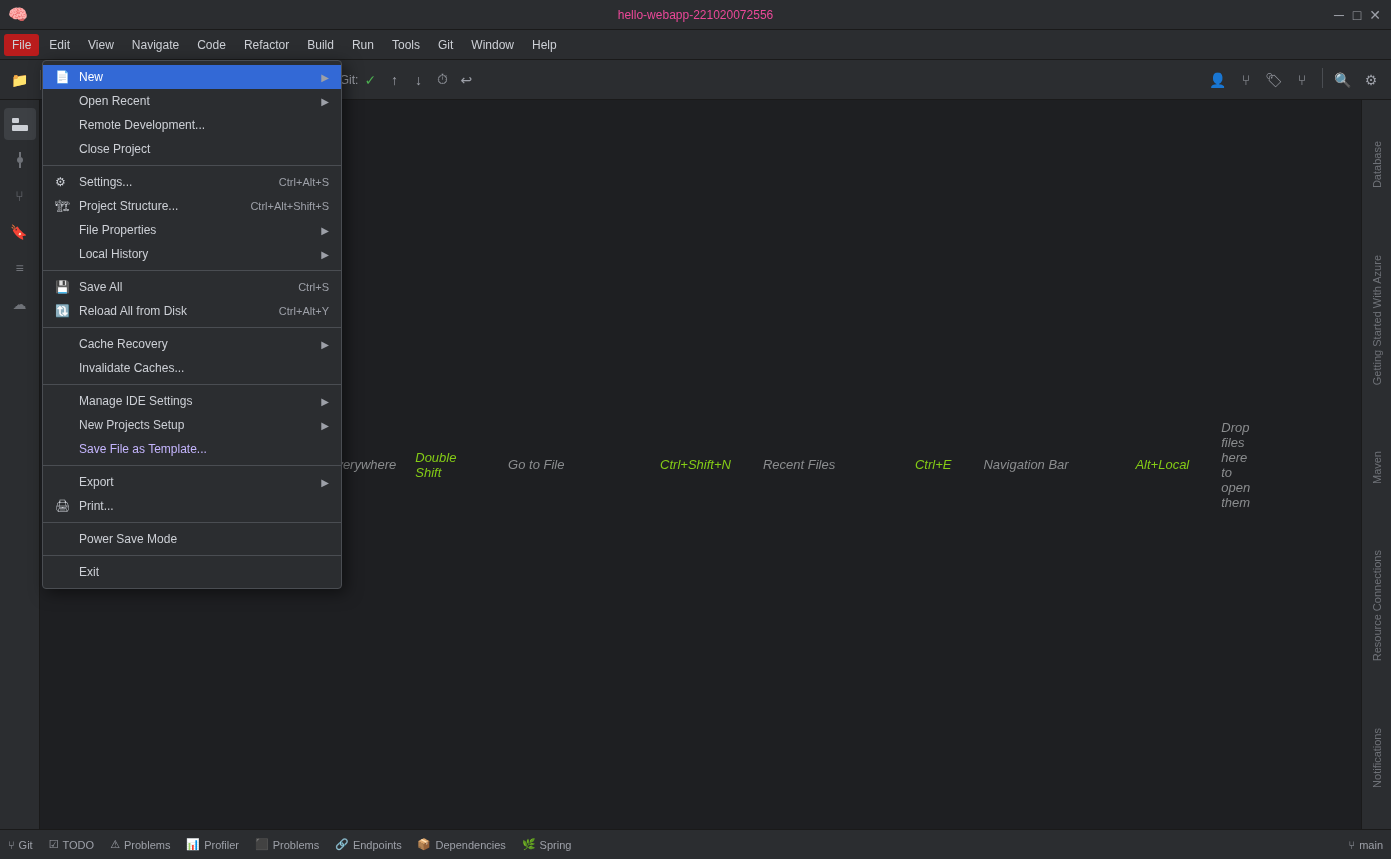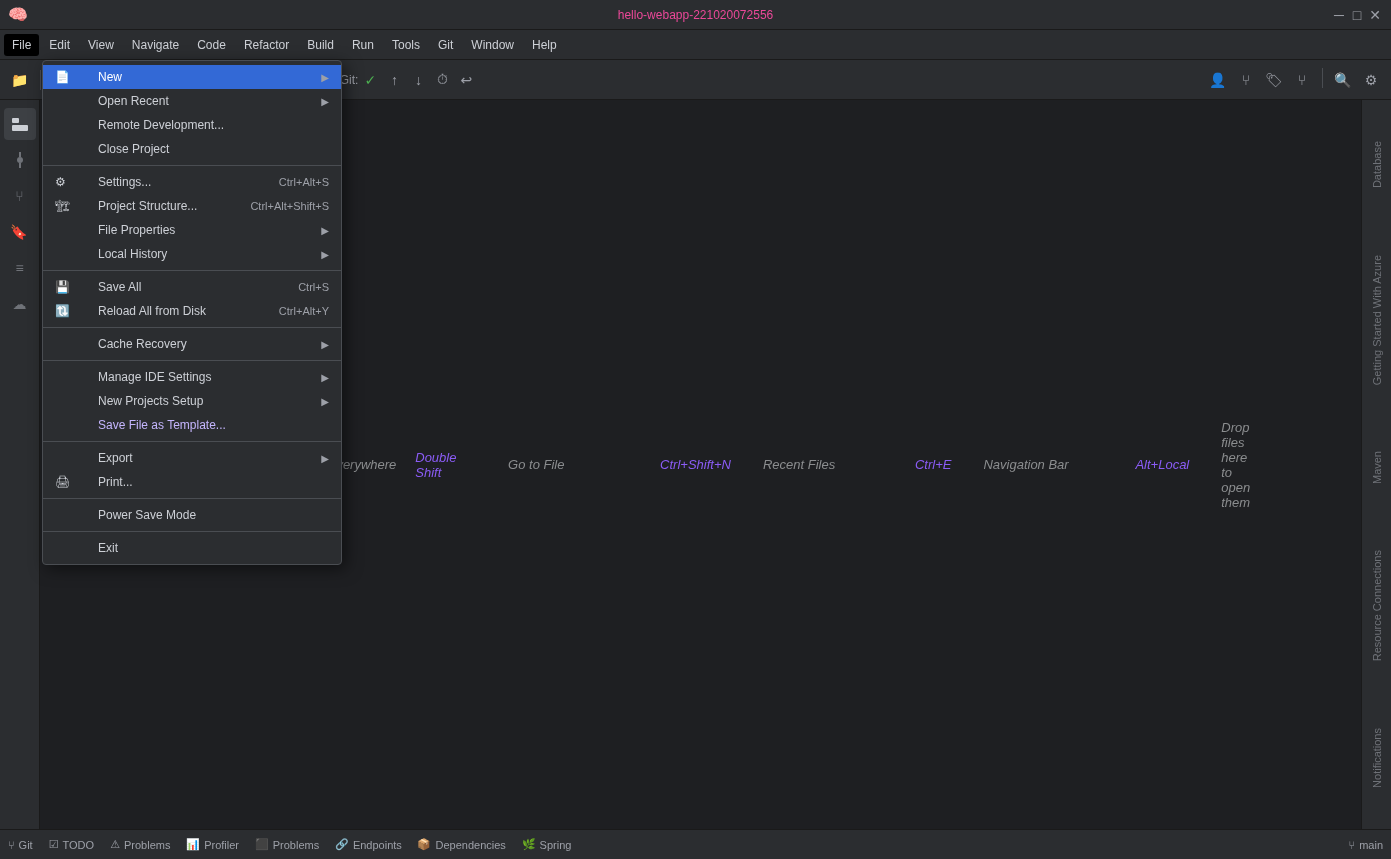--- a/index.html
+++ b/index.html
@@ -62,21 +62,21 @@
       gap: 2px;
       border-bottom: 1px solid #1a1a1a;
     }
     .menu-item {
       padding: 4px 8px;
       color: #cdd0d6;
       cursor: pointer;
       border-radius: 3px;
       font-size: 12px;
     }
-    .menu-item.active { background: #000000; }
+    .menu-item.active { background: #b91c1c; }
 
     
     #toolbar {
       height: 40px;
       background: #2b2d30;
       display: flex;
       align-items: center;
       padding: 0 8px;
       gap: 4px;
       border-bottom: 1px solid #1a1a1a;
@@ -176,21 +176,21 @@
       display: flex;
       align-items: center;
       gap: 12px;
       font-size: 13px;
     }
     .shortcut-label {
       color: #8b8d8f;
       width: 140px;
     }
     .shortcut-key {
-      color: #8b5cf6;
+      color: #84cc16;
     }
 
     
     #right-sidebar {
       width: 30px;
       background: #2b2d30;
       display: flex;
       flex-direction: column;
       border-left: 1px solid #1a1a1a;
       position: relative;
@@ -256,21 +256,20 @@
     .dropdown-item.highlighted { background: #3369d6; color: #fff; }
     .dropdown-item.disabled { color: #c4b5fd; cursor: default; }
     .dropdown-item .item-icon {
       width: 16px;
       margin-right: 8px;
       font-size: 12px;
       flex-shrink: 0;
     }
     .dropdown-item .item-label {
       flex: 1;
-      margin-left: 19px;
     }
     .dropdown-item .item-shortcut {
       color: #9da0a8;
       font-size: 11px;
     }
     .dropdown-item .item-arrow {
       color: #9da0a8;
       font-size: 10px;
     }
     .dropdown-separator {
@@ -501,20 +500,24 @@
     <span class="item-shortcut">Ctrl+Alt+Y</span>
   </div>
   <div class="dropdown-separator"></div>
 
   <div class="dropdown-item">
     <span class="item-icon"> </span>
     <span class="item-label">Cache Recovery</span>
     <span class="item-arrow">▶</span>
   </div>
 
+  <div class="dropdown-item">
+    <span class="item-icon"> </span>
+    <span class="item-label">Invalidate Caches...</span>
+  </div>
   <div class="dropdown-separator"></div>
 
   <div class="dropdown-item">
     <span class="item-icon"> </span>
     <span class="item-label">Manage IDE Settings</span>
     <span class="item-arrow">▶</span>
   </div>
 
   <div class="dropdown-item">
     <span class="item-icon"> </span>

